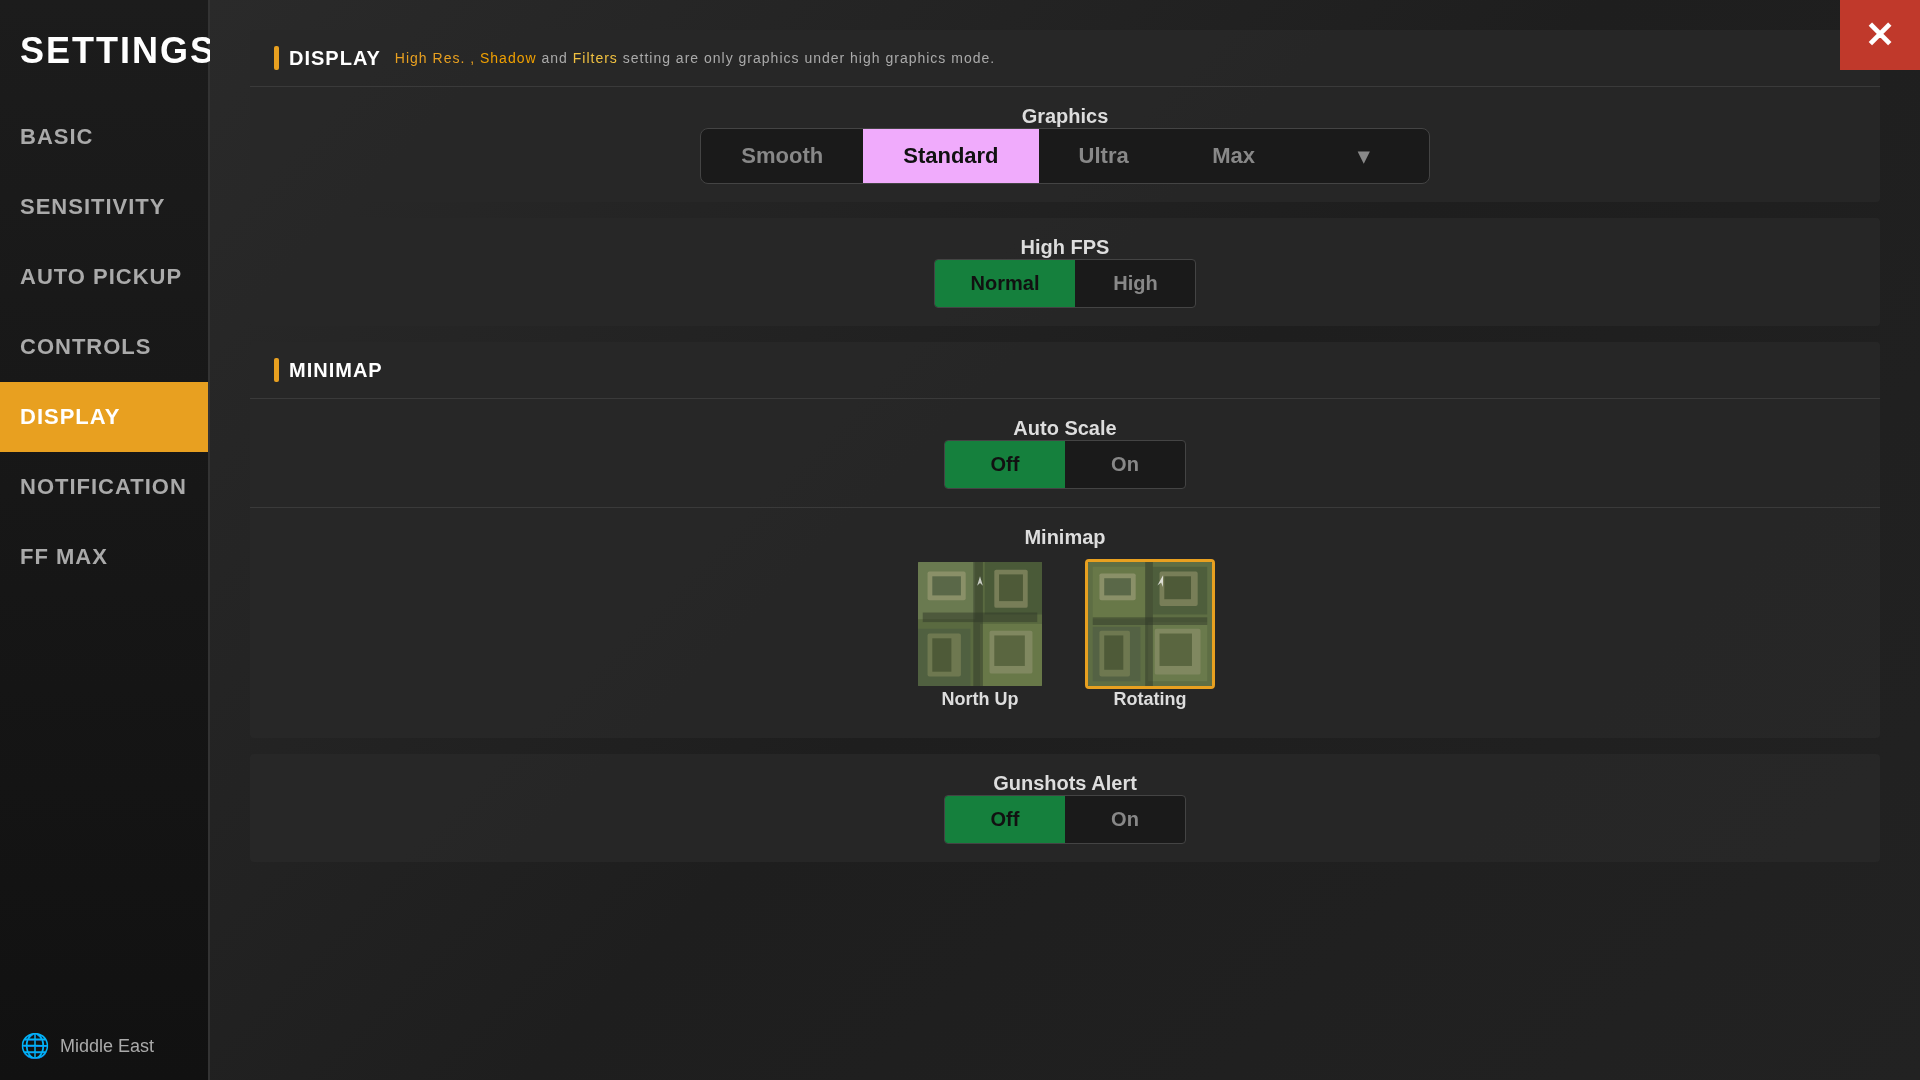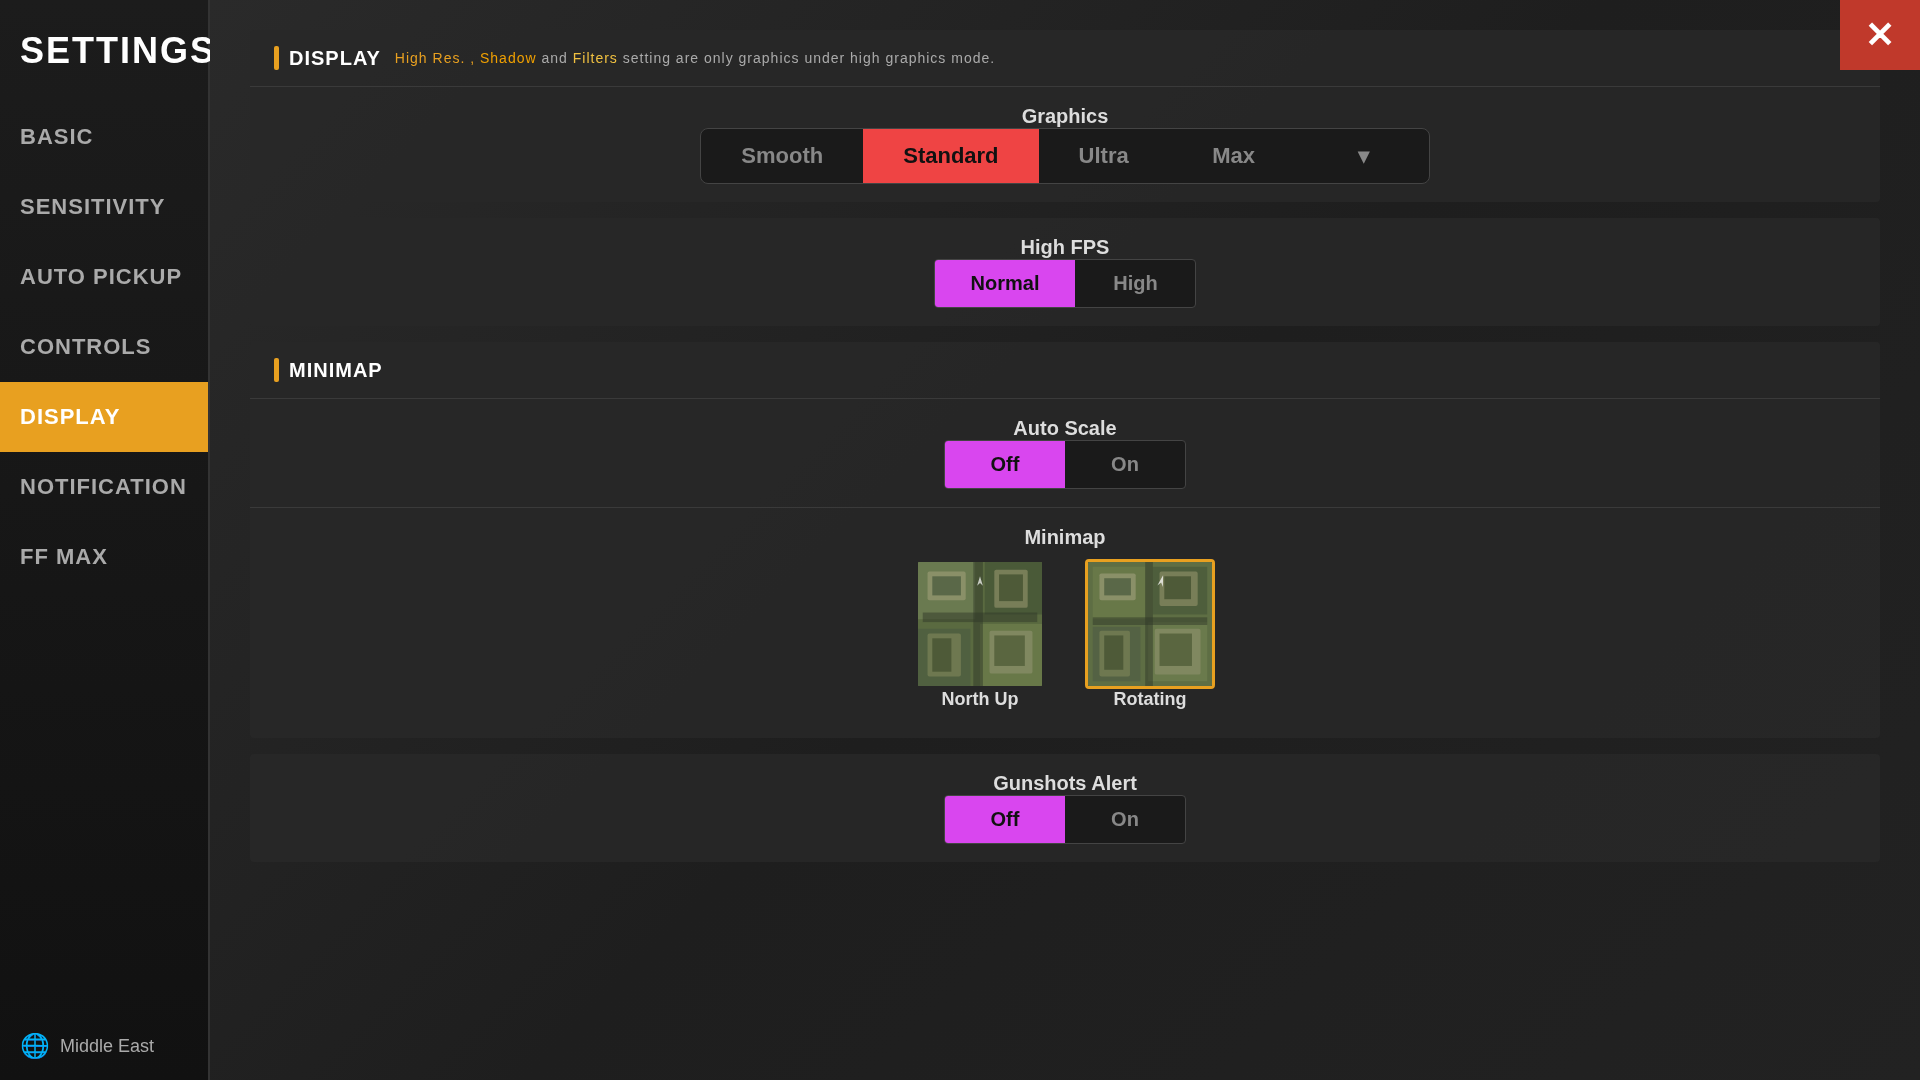--- a/index.html
+++ b/index.html
@@ -151,21 +151,21 @@
       font-weight: 700;
       color: #888;
       cursor: pointer;
       background: transparent;
       border: none;
       min-width: 120px;
       text-align: center;
     }
 
     .toggle-btn.active {
-      background: #d946ef;
+      background: #15803d;
       color: #111;
     }
 
     
     .graphics-group {
       display: flex;
       background: #1a1a1a;
       border-radius: 8px;
       overflow: hidden;
       border: 1px solid #444;
@@ -177,21 +177,21 @@
       font-weight: 700;
       color: #888;
       cursor: pointer;
       background: transparent;
       border: none;
       min-width: 130px;
       text-align: center;
     }
 
     .graphics-btn.active {
-      background: #ef4444;
+      background: #f0abfc;
       color: #111;
     }
 
     .graphics-btn.more {
       padding: 14px 20px;
       font-size: 22px;
       color: #888;
     }
 
     

